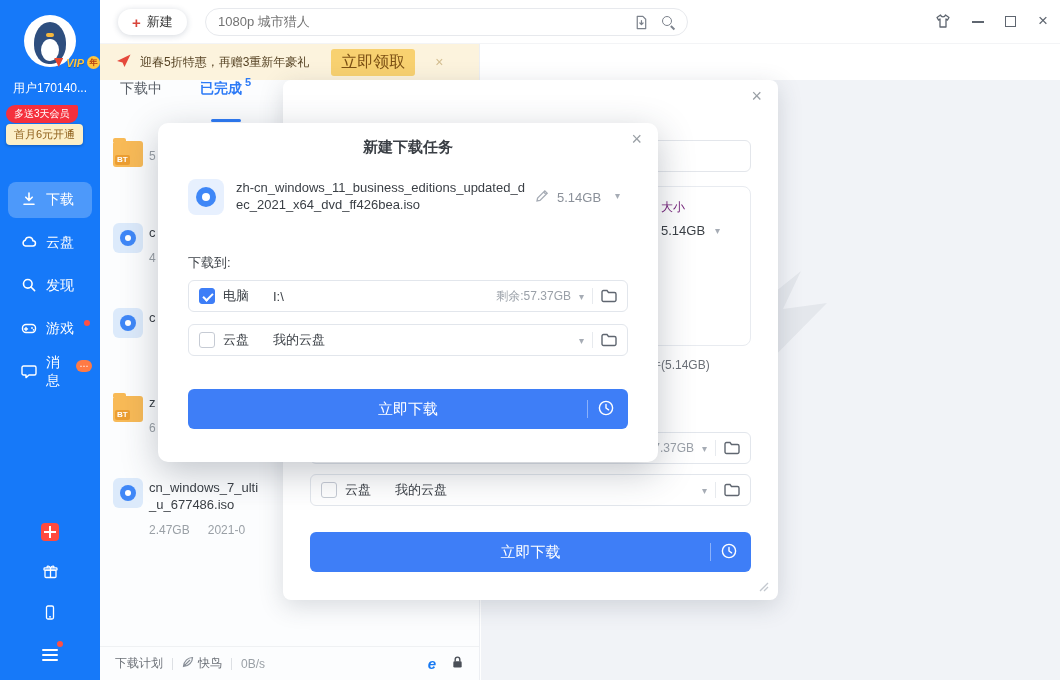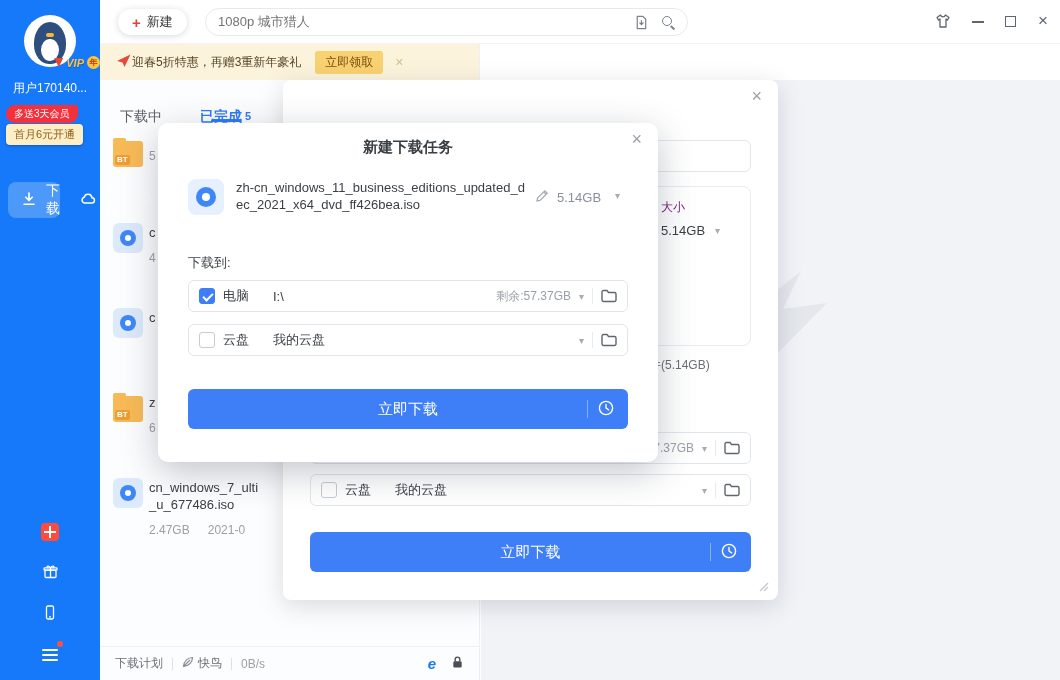--- a/index.html
+++ b/index.html
@@ -12,21 +12,21 @@
 .penguin{position:absolute;left:10px;top:7px;width:32px;height:42px;background:#2E4E7E;border-radius:50% 50% 46% 46%}
 .penguin::before{content:"";position:absolute;left:7px;top:17px;width:18px;height:22px;background:#fff;border-radius:50%}
 .penguin::after{content:"";position:absolute;left:12px;top:11px;width:8px;height:4px;background:#F6B73C;border-radius:2px}
 .vip{position:absolute;top:56px;left:0;width:100%;display:flex;justify-content:flex-end;align-items:center;gap:3px}
 .vip-flag{width:9px;height:9px;background:#E8442F;clip-path:polygon(0 0,100% 0,50% 100%)}
 .vip-text{color:#FFC53D;font-weight:bold;font-style:italic;font-size:11px;text-shadow:0 1px 1px rgba(0,0,0,.3)}
 .vip-coin{width:13px;height:13px;border-radius:50%;background:#FFC53D;color:#B03A12;font-size:8px;display:flex;align-items:center;justify-content:center;font-weight:bold}
 .user{position:absolute;top:80px;width:100%;text-align:center;color:#fff;font-size:12px}
 .badge-red{position:absolute;top:105px;left:6px;background:#F5303D;color:#fff;font-size:10px;padding:2px 8px;border-radius:9px 2px 9px 9px;white-space:nowrap;cursor:pointer}
 .badge-gold{position:absolute;top:124px;left:6px;background:#FCEFC8;color:#8F601B;font-size:11px;padding:3px 8px;border-radius:4px;white-space:nowrap;box-shadow:0 1px 3px rgba(0,0,0,.25);cursor:pointer}
-.nav{position:absolute;top:182px;left:8px;width:84px;display:flex;flex-direction:row;gap:7px}
+.nav{position:absolute;top:182px;left:8px;width:84px;display:flex;flex-direction:column;gap:7px}
 .nav-item{height:36px;border-radius:8px;display:flex;align-items:center;padding-left:13px;gap:9px;color:#fff;font-size:14px;cursor:pointer}
 .nav-item.active{background:rgba(255,255,255,.24)}
 .dot-red{width:6px;height:6px;border-radius:50%;background:#FF5044;align-self:flex-start;margin-top:9px;margin-left:1px}
 .badge-dots{min-width:16px;height:12px;border-radius:7px;background:#FF7A45;color:#fff;font-size:9px;line-height:12px;text-align:center;align-self:flex-start;margin-top:6px;padding:0 2px}
 .side-bottom{position:absolute;left:0;bottom:14px;width:100%;display:flex;flex-direction:column;align-items:center;gap:19px}
 .sb-item{position:relative;width:22px;height:22px;display:flex;align-items:center;justify-content:center;cursor:pointer}
 .red-grid{width:18px;height:18px;background:#FF4A3E;border-radius:4px;position:relative}
 .red-grid::before,.red-grid::after{content:"";position:absolute;background:#fff}
 .red-grid::before{left:8px;top:3px;width:2px;height:12px}
 .red-grid::after{left:3px;top:8px;width:12px;height:2px}
@@ -49,27 +49,27 @@
 .win-max{position:absolute;right:44px;top:16px;width:11px;height:11px;border:1.5px solid #5F6670;cursor:pointer}
 .win-close{position:absolute;right:12px;top:11px;font-size:17px;color:#5F6670;cursor:pointer;line-height:20px}
 
 
 .main{position:absolute;left:100px;top:44px;width:960px;height:636px}
 .left-panel{position:absolute;left:0;top:0;width:380px;height:636px;background:#FCFDFE;display:flex;flex-direction:column;border-right:1px solid #EDEFF3}
 .right-panel{position:absolute;left:381px;top:0;width:579px;height:636px;background:#F1F3F7}
 .rp-top{height:36px;background:#fff}
 .watermark{position:absolute;left:248px;top:222px;opacity:.9}
 
-.banner{height:36px;background:#FCF3DD;display:flex;align-items:center;padding:0 12px 0 16px;flex:none}
+.banner{height:36px;background:#FCF3DD;display:flex;align-items:center;padding:0 12px 0 16px;gap:8px;flex:none}
 .banner-text{font-size:12px;color:#574425;white-space:nowrap}
-.banner-cta{background:#F8D170;color:#7C5014;font-size:12px;padding:3px 10px;border-radius:3px;cursor:pointer;margin-left:14px;white-space:nowrap}
+.banner-cta{background:#F8D170;color:#7C5014;font-size:16px;padding:3px 10px;border-radius:3px;cursor:pointer;margin-left:14px;white-space:nowrap}
 .banner-close{color:#D3BD8F;font-size:14px;margin-left:12px;cursor:pointer}
 
 .tabs{height:46px;display:flex;align-items:center;padding-left:20px;gap:38px;flex:none}
-.tab{font-size:14px;color:#5A6068;cursor:pointer;position:relative;height:100%;display:flex;align-items:flex-end}
+.tab{font-size:14px;color:#5A6068;cursor:pointer;position:relative;height:100%;display:flex;align-items:flex-start}
 .tab.active{color:#2E7BF6;font-weight:bold}
 .tab .cnt{font-size:11px;font-weight:bold;margin-left:3px;transform:translateY(-4px);color:#2E7BF6}
 .tab.active::after{content:"";position:absolute;left:50%;transform:translateX(-50%);bottom:4px;width:30px;height:3px;border-radius:2px;background:#2E7BF6}
 
 .file-list{flex:1;overflow:hidden}
 .file-row{height:85px;padding:12px 10px 0 13px;display:flex;gap:4px;cursor:pointer}
 .icon-bt{width:30px;height:26px;background:#F8BA57;border-radius:3px;position:relative;margin-top:3px;flex:none}
 .icon-bt::before{content:"";position:absolute;left:0;top:-3px;width:13px;height:4px;background:#F8BA57;border-radius:2px 2px 0 0}
 .bt-tag{position:absolute;left:2px;bottom:2px;background:#EC9E32;color:#fff;font-size:8px;font-weight:bold;padding:0 2px;border-radius:2px;line-height:10px}
 .icon-disc{width:30px;height:30px;background:#DCEAFB;border-radius:6px;position:relative;flex:none}

